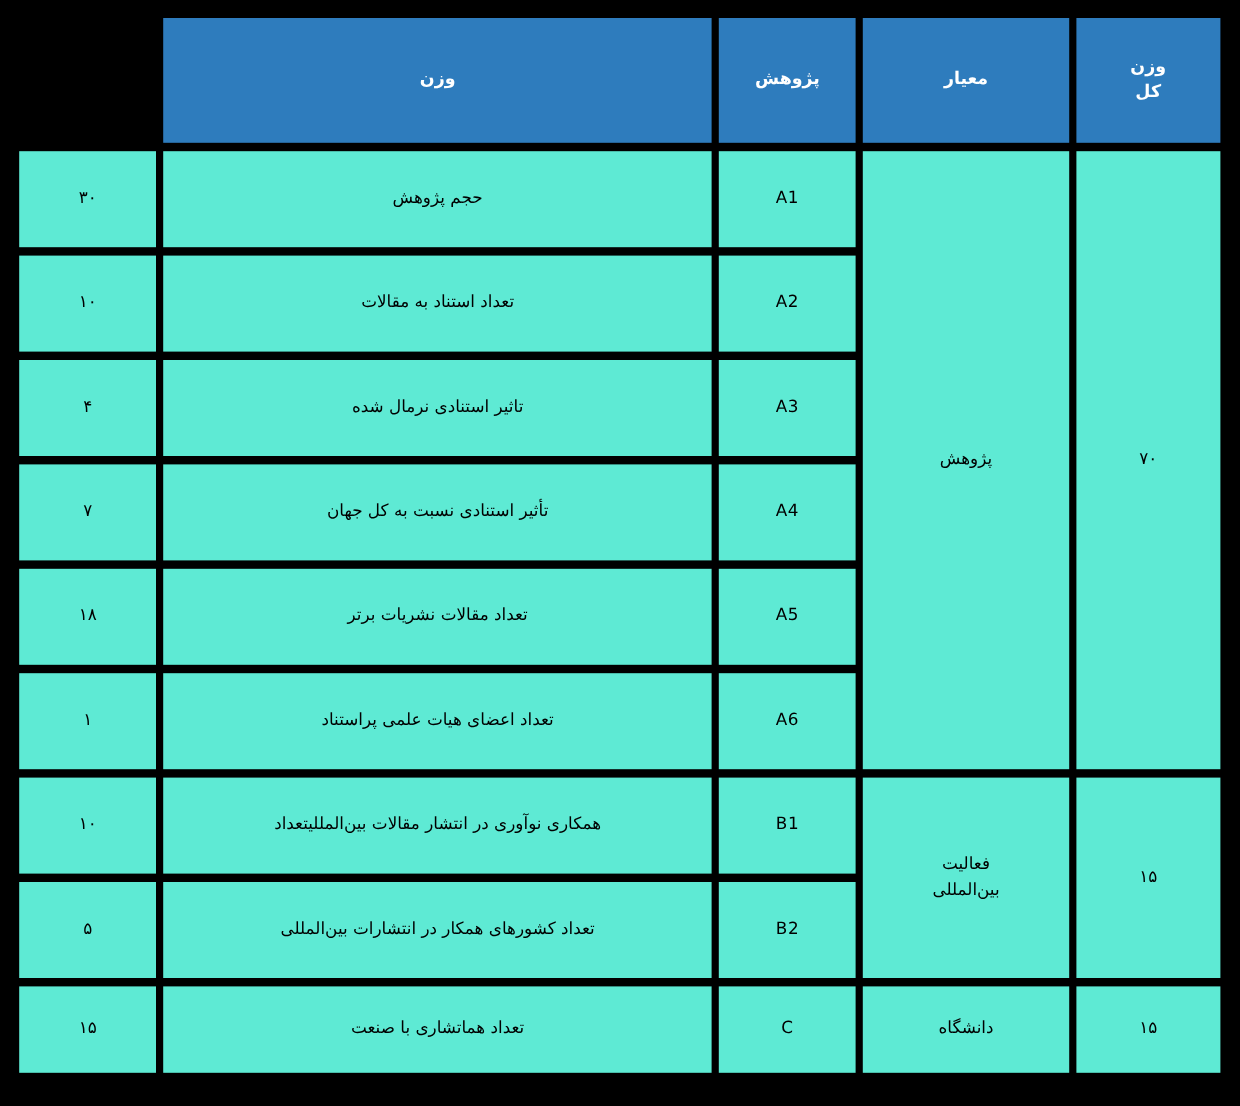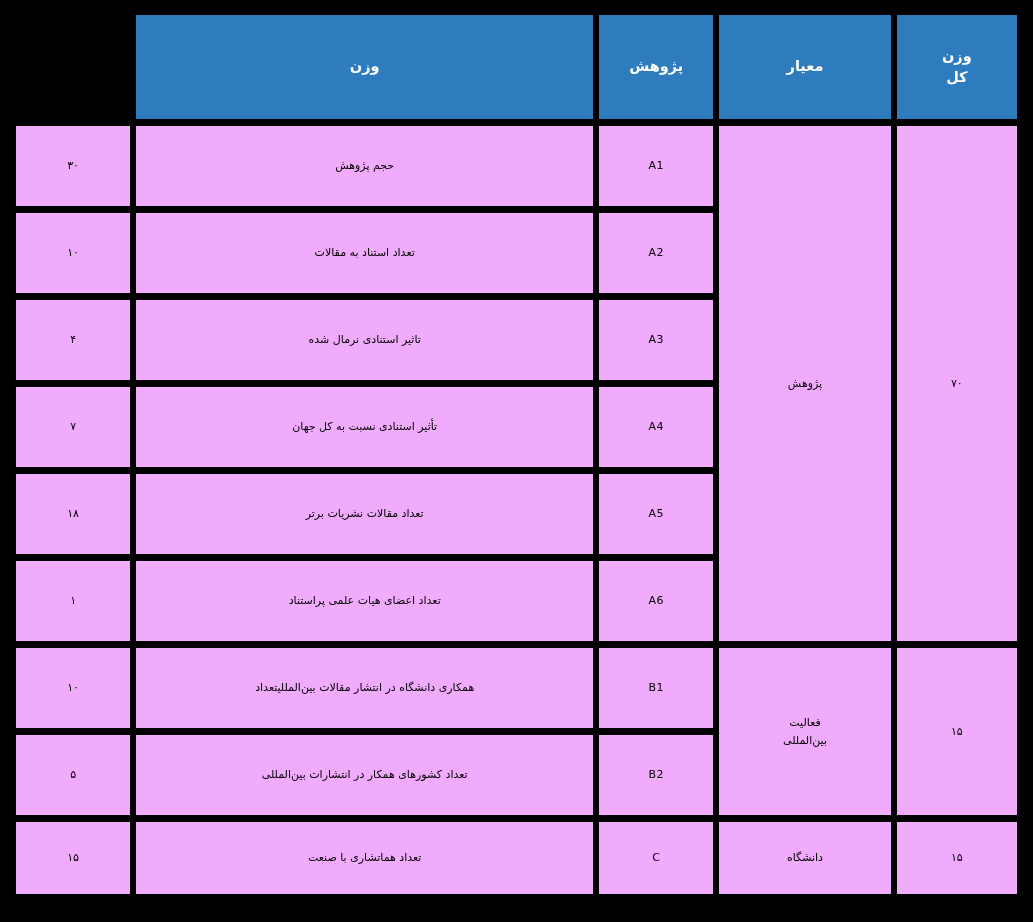--- a/index.html
+++ b/index.html
@@ -23,26 +23,26 @@
     flex-direction: column;
     border-radius: 19px;
   }
   table.matrix {
     width: 100%;
     border-collapse: separate;
     border-spacing: 6px 7px;
     table-layout: fixed;
   }
   table.matrix td, table.matrix th {
-    background: #f0abfc;
+    background: #5eead4;
     color: #000000;
     text-align: center;
     vertical-align: middle;
     padding: 4px 6px;
-    font-size: 11px;
+    font-size: 14px;
     font-weight: normal;
     line-height: 1.55;
     border: 0;
   }
   table.matrix thead th {
     background: #2e7cbd;
     color: #ffffff;
     font-weight: bold;
     font-size: 14.5px;
     height: 96px;
@@ -143,21 +143,21 @@
         <td class="cell-weight">۱</td>
       </tr>
 
       <tr class="row-group2">
         <td class="cell-total" rowspan="2">۱۵</td>
         <td class="cell-criterion" rowspan="2">
           <span class="nowrap-line">فعالیت</span>
           <span class="nowrap-line">بین‌المللی</span>
         </td>
         <td class="cell-code">B1</td>
-        <td class="cell-index">همکاری دانشگاه در انتشار مقالات بین‌المللیتعداد</td>
+        <td class="cell-index">همکاری نوآوری در انتشار مقالات بین‌المللیتعداد</td>
         <td class="cell-weight">۱۰</td>
       </tr>
       <tr class="row-group2">
         <td class="cell-code">B2</td>
         <td class="cell-index">تعداد کشورهای همکار در انتشارات بین‌المللی</td>
         <td class="cell-weight">۵</td>
       </tr>
 
       <tr class="row-group3">
         <td class="cell-total">۱۵</td>

